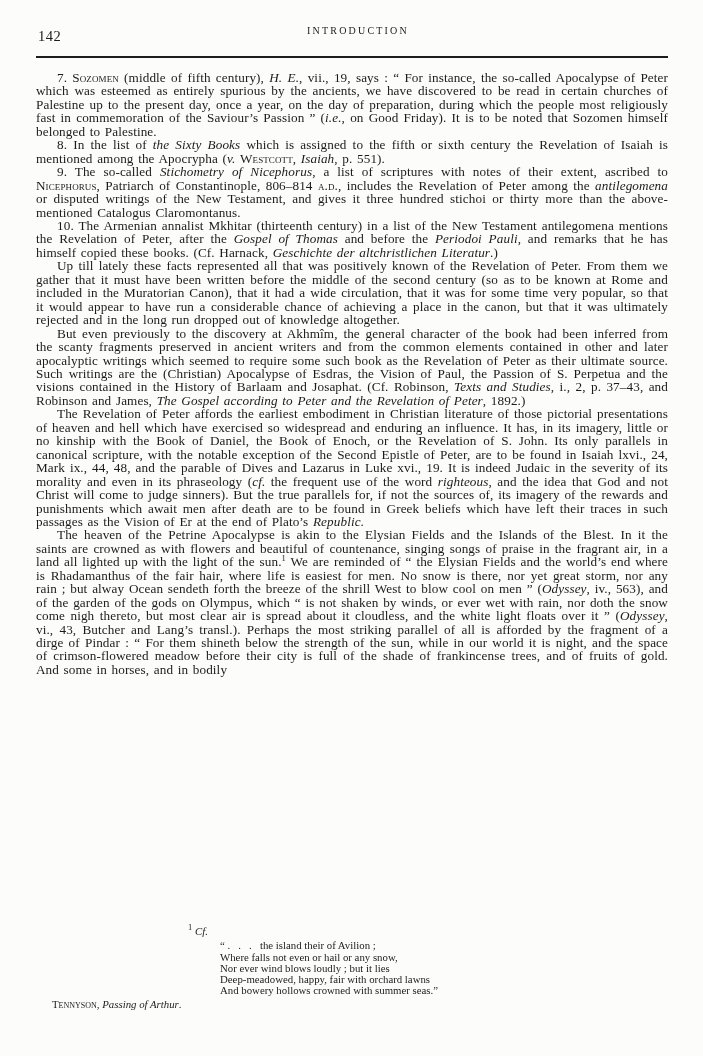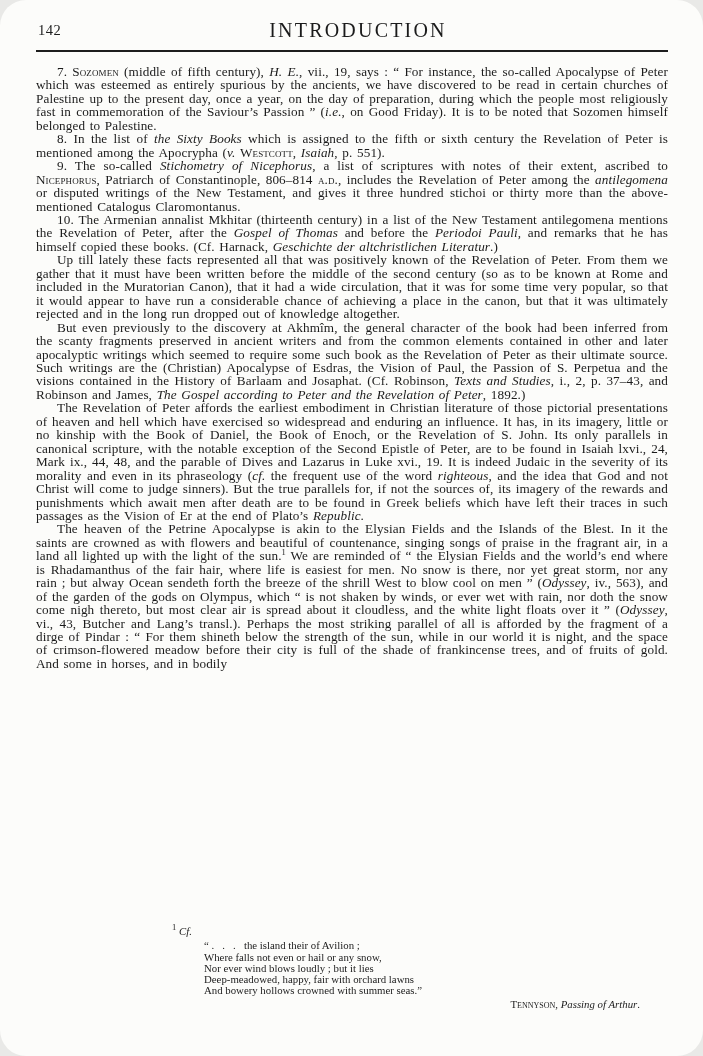--- a/index.html
+++ b/index.html
@@ -7,33 +7,32 @@
   body {
     width: 703px; height: 1056px;
     background: #e9e9e7;
     font-family: "Liberation Serif", "DejaVu Serif", serif;
   }
   .page {
     position: relative;
     width: 703px; height: 1056px;
     background: #fcfcfa;
     color: #1b1b1b;
-    padding: 19px 35px 0 36px;
+    padding: 25px 35px 0 36px;
     overflow: hidden;
-    border-radius: 26px;
   }
   .header { position: relative; height: 21px; }
   .page-num {
     position: absolute; left: 2px; top: 3px;
     font-size: 14.5px; letter-spacing: 0.5px;
   }
   .running-title {
     position: absolute; left: 12px; right: 0; top: 0;
     text-align: center;
-    font-size: 20px; letter-spacing: 2.2px;
+    font-size: 10px; letter-spacing: 2.2px;
   }
   .rule {
     margin-top: 10px;
     border-top: 2.5px solid #1d1d1d;
     height: 0;
   }
   .body-text { margin-top: 13px; }
   .body-text p {
     margin: 0;
     font-size: 13.2px;
@@ -45,45 +44,45 @@
   }
   .i  { font-style: italic; }
   .sc { font-variant: small-caps; }
   .sup {
     font-size: 8.5px;
     vertical-align: super;
     line-height: 0;
   }
   .footnote {
     position: absolute;
-    left: 36px; right: 35px; top: 926px;
+    left: 52px; right: 35px; top: 926px;
     font-size: 10.8px;
     line-height: 11.3px;
     color: #1b1b1b;
   }
   .fn-head { padding-left: 136px; }
   .fn-verse { padding-left: 168px; margin-top: 3px; }
   .fn-line { white-space: pre; }
-  .fn-attr { text-align: right; padding-right: 28px; margin-top: 2px; }
+  .fn-attr { text-align: left; padding-right: 28px; margin-top: 2px; }
 </style>
 </head>
 <body>
 
 <div class="page">
 
   <div class="header">
     <span class="page-num">142</span>
     <span class="running-title">INTRODUCTION</span>
   </div>
 
   <div class="rule"></div>
 
   <div class="body-text" id="body-text">
       <p><span>7. </span><span class="sc">Sozomen</span><span> (middle of fifth century), </span><span class="i">H. E.</span><span>, vii., 19, says : “ For instance, the so-called Apocalypse of Peter which was esteemed as entirely spurious by the ancients, we have discovered to be read in certain churches of Palestine up to the present day, once a year, on the day of preparation, during which the people most religiously fast in commemoration of the Saviour’s Passion ” (</span><span class="i">i.e.</span><span>, on Good Friday).  It is to be noted that Sozomen himself belonged to Palestine.</span></p>
-      <p><span>8. In the list of </span><span class="i">the Sixty Books</span><span> which is assigned to the fifth or sixth century the Revelation of Peter is mentioned among the Apocrypha (</span><span class="i">v.</span><span> </span><span class="sc">Westcott</span><span>, </span><span class="i">Isaiah</span><span>, p. 551).</span></p>
+      <p><span>8. In the list of </span><span class="i">the Sixty Books</span><span> which is assigned to the fifth or sixth century the Revelation of Isaiah is mentioned among the Apocrypha (</span><span class="i">v.</span><span> </span><span class="sc">Westcott</span><span>, </span><span class="i">Isaiah</span><span>, p. 551).</span></p>
       <p><span>9. The so-called </span><span class="i">Stichometry of Nicephorus</span><span>, a list of scriptures with notes of their extent, ascribed to </span><span class="sc">Nicephorus</span><span>, Patriarch of Constantinople, 806–814 </span><span class="sc">a.d.</span><span>, includes the Revelation of Peter among the </span><span class="i">antilegomena</span><span> or disputed writings of the New Testament, and gives it three hundred stichoi or thirty more than the above-mentioned Catalogus Claromontanus.</span></p>
       <p><span>10. The Armenian annalist Mkhitar (thirteenth century) in a list of the New Testament antilegomena mentions the Revelation of Peter, after the </span><span class="i">Gospel of Thomas</span><span> and before the </span><span class="i">Periodoi Pauli</span><span>, and remarks that he has himself copied these books.  (Cf. Harnack, </span><span class="i">Geschichte der altchristlichen Literatur</span><span>.)</span></p>
       <p><span>Up till lately these facts represented all that was positively known of the Revelation of Peter.  From them we gather that it must have been written before the middle of the second century (so as to be known at Rome and included in the Muratorian Canon), that it had a wide circulation, that it was for some time very popular, so that it would appear to have run a considerable chance of achieving a place in the canon, but that it was ultimately rejected and in the long run dropped out of knowledge altogether.</span></p>
       <p><span>But even previously to the discovery at Akhmîm, the general character of the book had been inferred from the scanty fragments preserved in ancient writers and from the common elements contained in other and later apocalyptic writings which seemed to require some such book as the Revelation of Peter as their ultimate source.  Such writings are the (Christian) Apocalypse of Esdras, the Vision of Paul, the Passion of S. Perpetua and the visions contained in the History of Barlaam and Josaphat.  (Cf. Robinson, </span><span class="i">Texts and Studies</span><span>, i., 2, p. 37–43, and Robinson and James, </span><span class="i">The Gospel according to Peter and the Revelation of Peter</span><span>, 1892.)</span></p>
       <p><span>The Revelation of Peter affords the earliest embodiment in Christian literature of those pictorial presentations of heaven and hell which have exercised so widespread and enduring an influence.  It has, in its imagery, little or no kinship with the Book of Daniel, the Book of Enoch, or the Revelation of S. John.  Its only parallels in canonical scripture, with the notable exception of the Second Epistle of Peter, are to be found in Isaiah lxvi., 24, Mark ix., 44, 48, and the parable of Dives and Lazarus in Luke xvi., 19.  It is indeed Judaic in the severity of its morality and even in its phraseology (</span><span class="i">cf.</span><span> the frequent use of the word </span><span class="i">righteous</span><span>, and the idea that God and not Christ will come to judge sinners).  But the true parallels for, if not the sources of, its imagery of the rewards and punishments which await men after death are to be found in Greek beliefs which have left their traces in such passages as the Vision of Er at the end of Plato’s </span><span class="i">Republic</span><span>.</span></p>
       <p><span>The heaven of the Petrine Apocalypse is akin to the Elysian Fields and the Islands of the Blest.  In it the saints are crowned as with flowers and beautiful of countenance, singing songs of praise in the fragrant air, in a land all lighted up with the light of the sun.</span><span class="sup">1</span><span> We are reminded of “ the Elysian Fields and the world’s end where is Rhadamanthus of the fair hair, where life is easiest for men.  No snow is there, nor yet great storm, nor any rain ; but alway Ocean sendeth forth the breeze of the shrill West to blow cool on men ” (</span><span class="i">Odyssey</span><span>, iv., 563), and of the garden of the gods on Olympus, which “ is not shaken by winds, or ever wet with rain, nor doth the snow come nigh thereto, but most clear air is spread about it cloudless, and the white light floats over it ” (</span><span class="i">Odyssey</span><span>, vi., 43, Butcher and Lang’s transl.).  Perhaps the most striking parallel of all is afforded by the fragment of a dirge of Pindar : “ For them shineth below the strength of the sun, while in our world it is night, and the space of crimson-flowered meadow before their city is full of the shade of frankincense trees, and of fruits of gold.  And some in horses, and in bodily</span></p>
     </div>
 
   <div class="footnote">
     <div class="fn-head">

